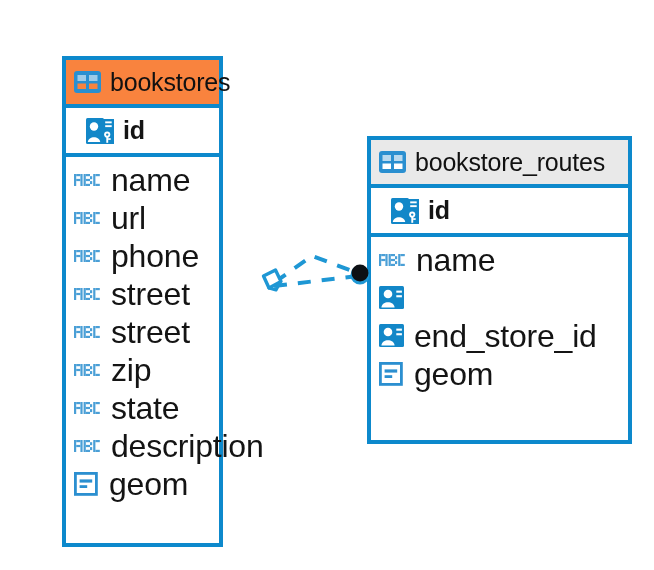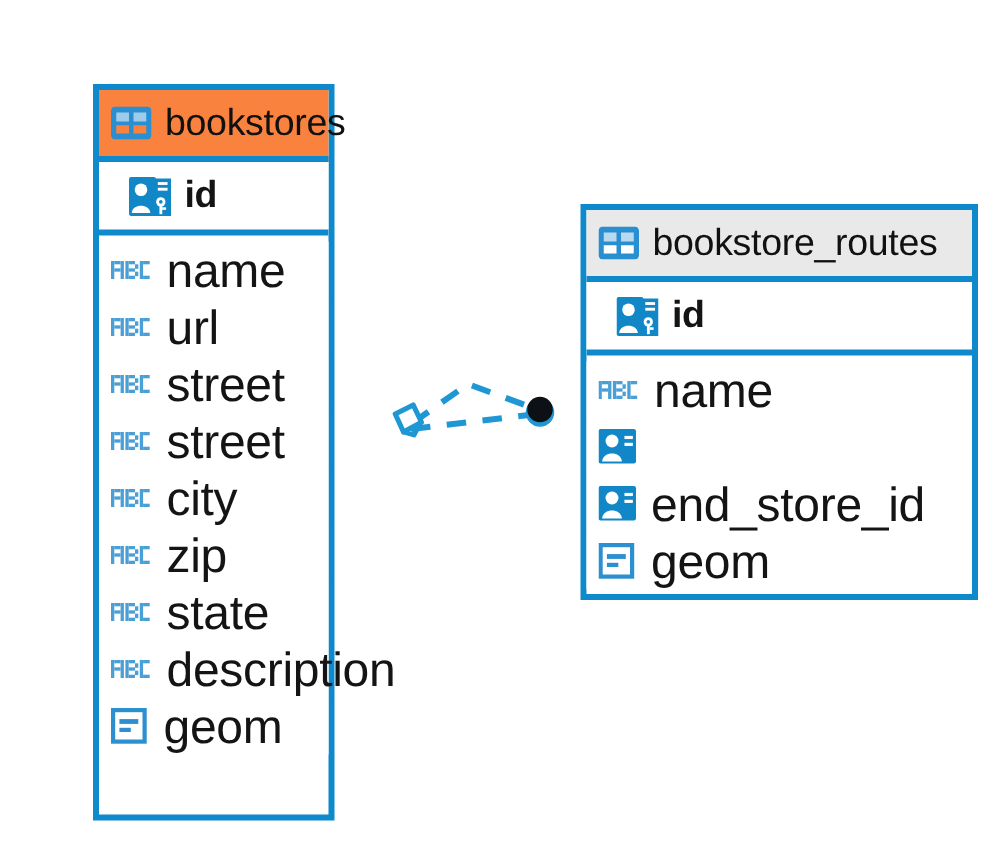--- a/index.html
+++ b/index.html
@@ -33,22 +33,21 @@
   #entity-bookstores {
     left: 62px;
     top: 56px;
     width: 161px;
     height: 491px;
   }
   #entity-bookstore-routes {
     left: 367px;
     top: 136px;
     width: 265px;
-    height: 264px;
-    margin-left: 20px;
+    height: 308px;
   }
 
   .entity-header {
     display: flex;
     align-items: center;
     box-sizing: border-box;
     height: 48px;
     padding: 0 8px;
     border-bottom: 4px solid #0d89cc;
   }
@@ -188,20 +187,42 @@
               <rect x="11.8" y="11.8" width="4.2" height="2.2"></rect>
               <rect x="19.2" y="2" width="2.2" height="12"></rect>
               <rect x="21.4" y="2" width="4.4" height="2.2"></rect>
                 <rect x="21.4" y="11.8" width="4.4" height="2.2"></rect>
             </g>
           </svg>
         </span>
         <span class="field-label">url</span>
       </div>
 
+      <div class="field-row">
+        <span class="icon">
+          <svg width="28" height="16" viewBox="0 0 28 16">
+            <g fill="#4a9fd6">
+              <rect x="0" y="2" width="2.2" height="12"></rect>
+                <rect x="6.4" y="2" width="2.2" height="12"></rect>
+              <rect x="2.2" y="2" width="4.2" height="2.2"></rect>
+                <rect x="2.2" y="6.9" width="4.2" height="2.2"></rect>
+              <rect x="9.6" y="2" width="2.2" height="12"></rect>
+                <rect x="16" y="4.2" width="2.2" height="3"></rect>
+              <rect x="16" y="9.1" width="2.2" height="3"></rect>
+              <rect x="11.8" y="2" width="4.2" height="2.2"></rect>
+                <rect x="11.8" y="6.9" width="4.2" height="2.2"></rect>
+              <rect x="11.8" y="11.8" width="4.2" height="2.2"></rect>
+              <rect x="19.2" y="2" width="2.2" height="12"></rect>
+              <rect x="21.4" y="2" width="4.4" height="2.2"></rect>
+                <rect x="21.4" y="11.8" width="4.4" height="2.2"></rect>
+            </g>
+          </svg>
+        </span>
+        <span class="field-label">phone</span>
+      </div>
 
       <div class="field-row">
         <span class="icon">
           <svg width="28" height="16" viewBox="0 0 28 16">
             <g fill="#4a9fd6">
               <rect x="0" y="2" width="2.2" height="12"></rect>
                 <rect x="6.4" y="2" width="2.2" height="12"></rect>
               <rect x="2.2" y="2" width="4.2" height="2.2"></rect>
                 <rect x="2.2" y="6.9" width="4.2" height="2.2"></rect>
               <rect x="9.6" y="2" width="2.2" height="12"></rect>
@@ -235,42 +256,20 @@
               <rect x="11.8" y="11.8" width="4.2" height="2.2"></rect>
               <rect x="19.2" y="2" width="2.2" height="12"></rect>
               <rect x="21.4" y="2" width="4.4" height="2.2"></rect>
                 <rect x="21.4" y="11.8" width="4.4" height="2.2"></rect>
             </g>
           </svg>
         </span>
         <span class="field-label">street</span>
       </div>
 
-      <div class="field-row">
-        <span class="icon">
-          <svg width="28" height="16" viewBox="0 0 28 16">
-            <g fill="#4a9fd6">
-              <rect x="0" y="2" width="2.2" height="12"></rect>
-                <rect x="6.4" y="2" width="2.2" height="12"></rect>
-              <rect x="2.2" y="2" width="4.2" height="2.2"></rect>
-                <rect x="2.2" y="6.9" width="4.2" height="2.2"></rect>
-              <rect x="9.6" y="2" width="2.2" height="12"></rect>
-                <rect x="16" y="4.2" width="2.2" height="3"></rect>
-              <rect x="16" y="9.1" width="2.2" height="3"></rect>
-              <rect x="11.8" y="2" width="4.2" height="2.2"></rect>
-                <rect x="11.8" y="6.9" width="4.2" height="2.2"></rect>
-              <rect x="11.8" y="11.8" width="4.2" height="2.2"></rect>
-              <rect x="19.2" y="2" width="2.2" height="12"></rect>
-              <rect x="21.4" y="2" width="4.4" height="2.2"></rect>
-                <rect x="21.4" y="11.8" width="4.4" height="2.2"></rect>
-            </g>
-          </svg>
-        </span>
-        <span class="field-label">city</span>
-      </div>
 
       <div class="field-row">
         <span class="icon">
           <svg width="28" height="16" viewBox="0 0 28 16">
             <g fill="#4a9fd6">
               <rect x="0" y="2" width="2.2" height="12"></rect>
                 <rect x="6.4" y="2" width="2.2" height="12"></rect>
               <rect x="2.2" y="2" width="4.2" height="2.2"></rect>
                 <rect x="2.2" y="6.9" width="4.2" height="2.2"></rect>
               <rect x="9.6" y="2" width="2.2" height="12"></rect>

